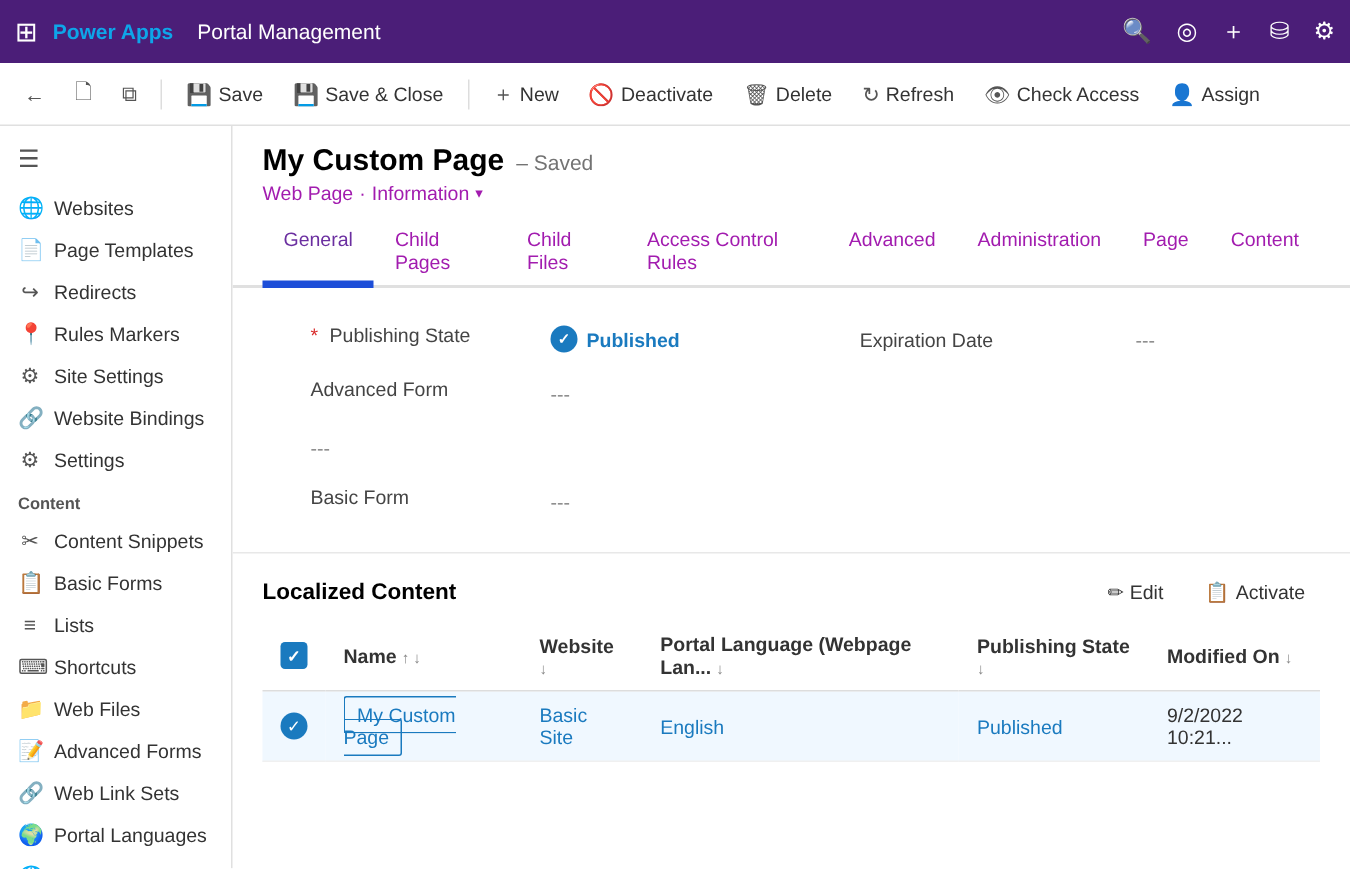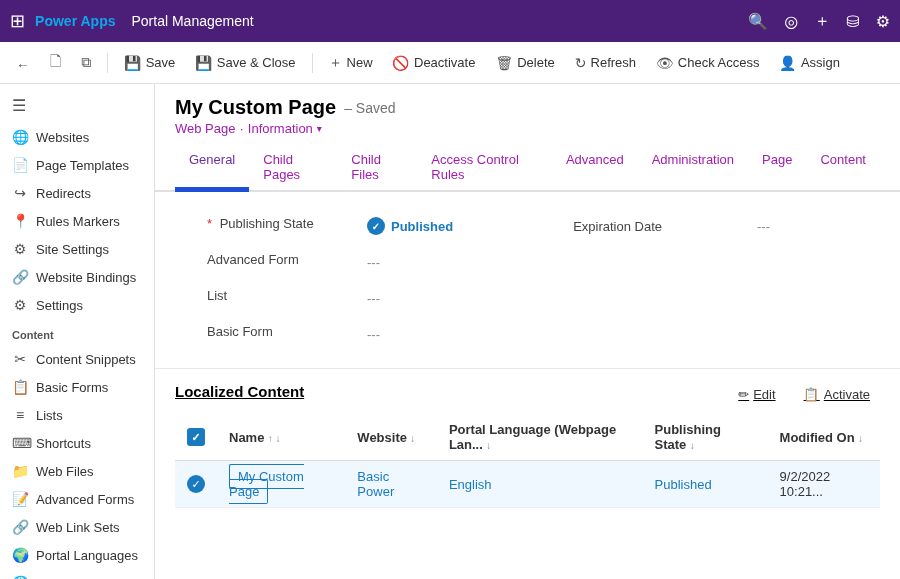--- a/index.html
+++ b/index.html
@@ -192,23 +192,23 @@
     }
     .expiry-label { color: #444; font-size: 13px; }
     .expiry-value { color: #888; }
 
     
     .localized-section {
       padding: 0 20px 16px;
     }
     .localized-header {
       display: flex;
+      align-items: center;
       justify-content: space-between;
       padding: 14px 0 8px;
-      text-decoration: underline;
     }
     .localized-title {
       font-size: 15px;
       font-weight: 600;
       color: #000;
     }
     .localized-actions {
       display: flex;
       align-items: center;
       gap: 8px;
@@ -451,21 +451,20 @@
       </div>
 
       <div class="form-row">
         <div class="form-label">Advanced Form</div>
         <div class="form-value">
           <span class="dashes">---</span>
         </div>
       </div>
 
       <div class="form-row">
-        <div class="form-label">List</div>
         <div class="form-value">
           <span class="dashes">---</span>
         </div>
       </div>
 
       <div class="form-row">
         <div class="form-label">Basic Form</div>
         <div class="form-value">
           <span class="dashes">---</span>
         </div>
@@ -520,21 +519,21 @@
           <tr class="selected">
             <td class="checkbox-col">
               <span class="checkbox-checked">✓</span>
             </td>
             <td>
               <span class="cell-highlight">
                 <a class="link-blue">My Custom Page</a>
               </span>
             </td>
             <td>
-              <a class="link-blue">Basic Power</a>
+              <a class="link-blue">Basic Site</a>
             </td>
             <td>
               <a class="link-blue">English</a>
             </td>
             <td>
               <a class="link-blue">Published</a>
             </td>
             <td>
               <span>9/2/2022 10:21...</span>
             </td>

